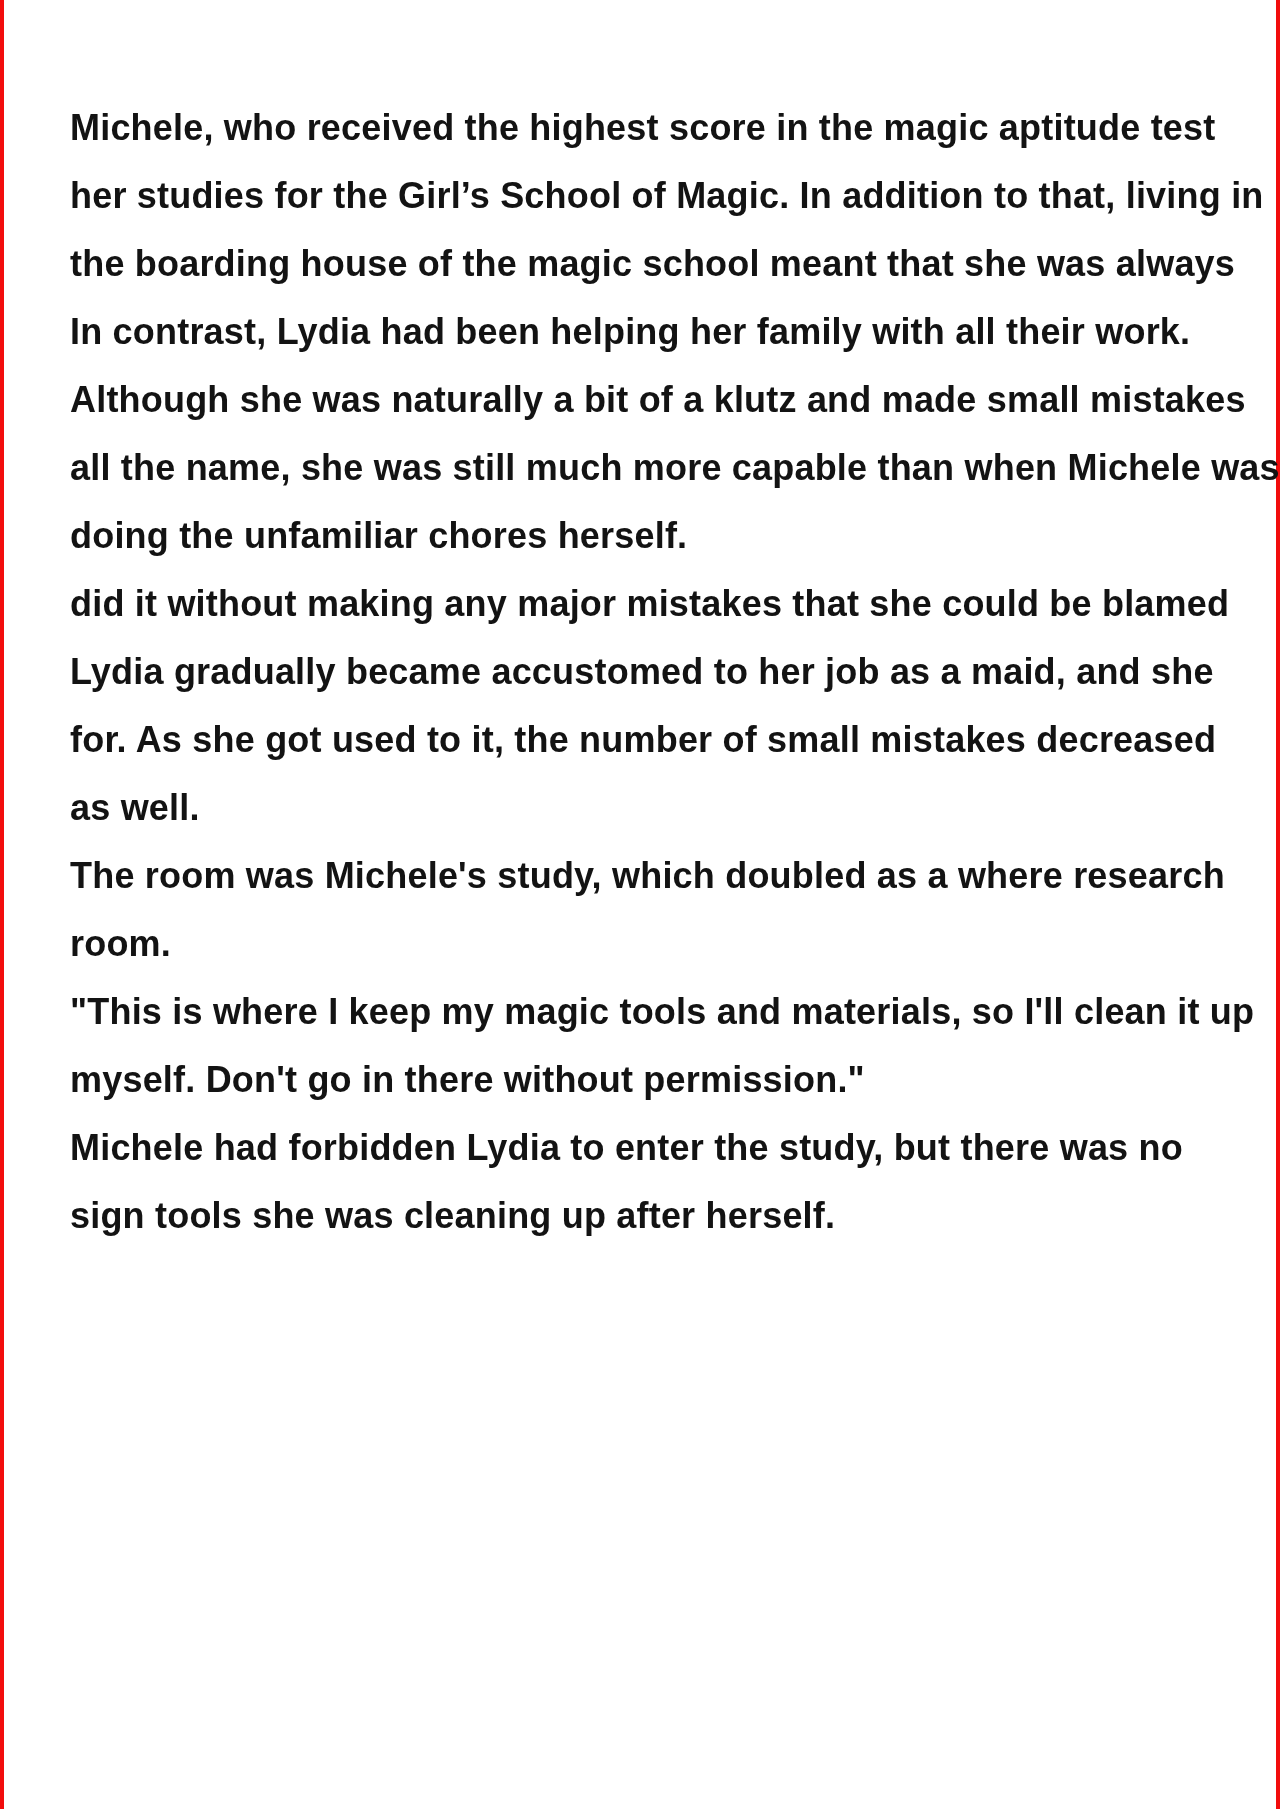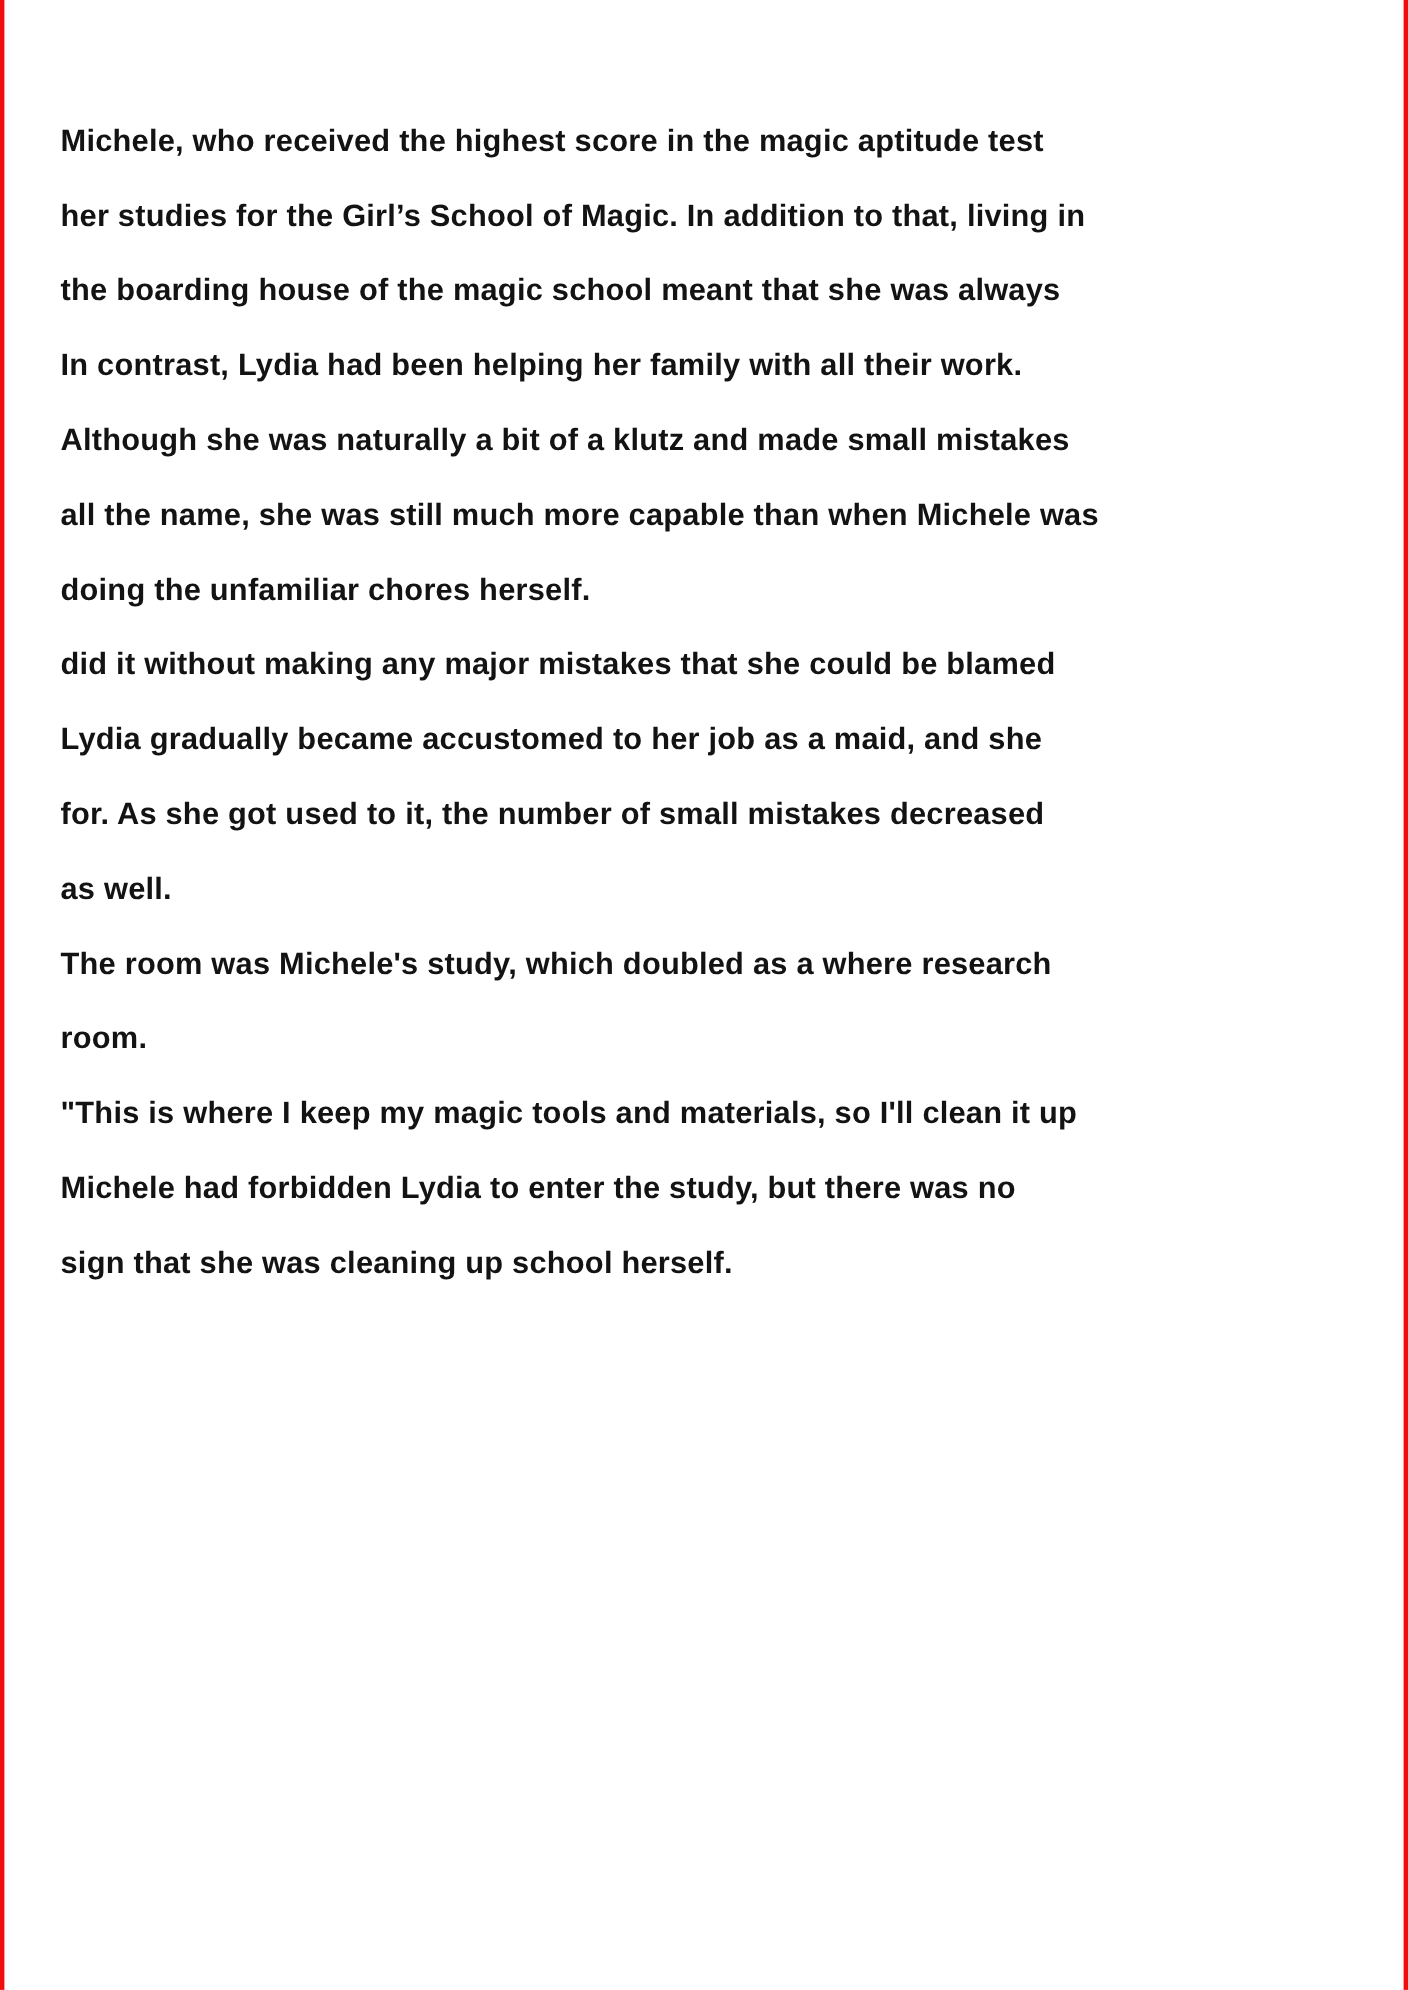--- a/index.html
+++ b/index.html
@@ -18,25 +18,25 @@
   .edge-marker {
     position: absolute;
     top: 0;
     bottom: 0;
     width: 4px;
   }
   .edge-marker.left  { left: 0; }
   .edge-marker.right { right: 0; }
   .story-text {
     position: absolute;
-    left: 55px;
+    left: 70px;
     top: 94px;
     width: 1160px;
     color: #131313;
-    font-size: 28px;
+    font-size: 36px;
     font-weight: bold;
     line-height: 68px;
     letter-spacing: 0.2px;
   }
   .text-line {
     height: 68px;
     white-space: nowrap;
   }
 </style>
 </head>
@@ -54,16 +54,17 @@
       <div class="text-line">Although she was naturally a bit of a klutz and made small mistakes</div>
       <div class="text-line">all the name, she was still much more capable than when Michele was</div>
       <div class="text-line">doing the unfamiliar chores herself.</div>
       <div class="text-line">did it without making any major mistakes that she could be blamed</div>
       <div class="text-line">Lydia gradually became accustomed to her job as a maid, and she</div>
       <div class="text-line">for. As she got used to it, the number of small mistakes decreased</div>
       <div class="text-line">as well.</div>
       <div class="text-line">The room was Michele's study, which doubled as a where research</div>
       <div class="text-line">room.</div>
       <div class="text-line">"This is where I keep my magic tools and materials, so I'll clean it up</div>
+      <div class="text-line">myself. Don't go in there without permission."</div>
       <div class="text-line">Michele had forbidden Lydia to enter the study, but there was no</div>
-      <div class="text-line">sign that she was cleaning up school herself.</div>
+      <div class="text-line">sign tools she was cleaning up after herself.</div>
     </div>
 </div>
 
 </body></html>

